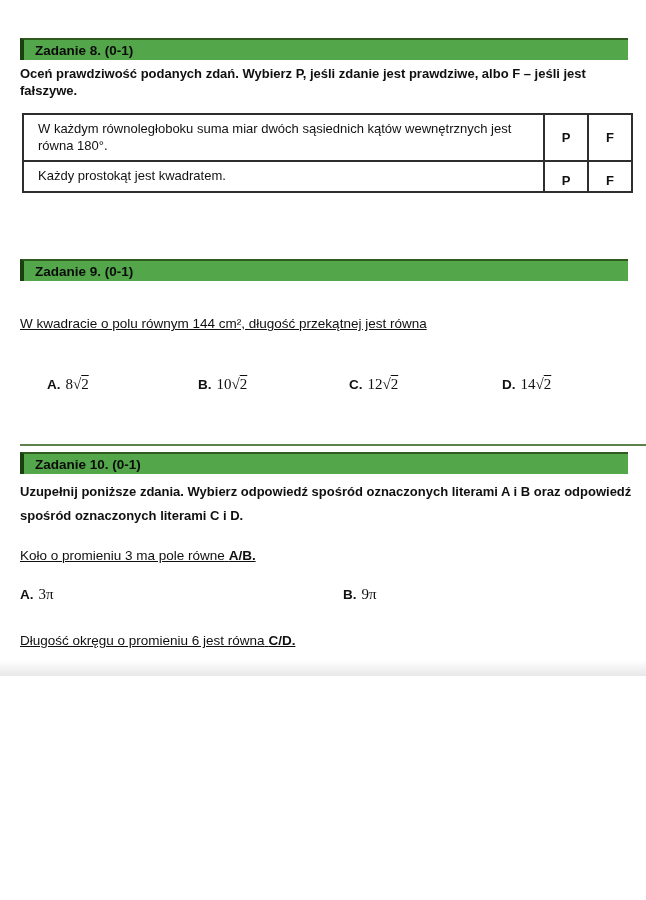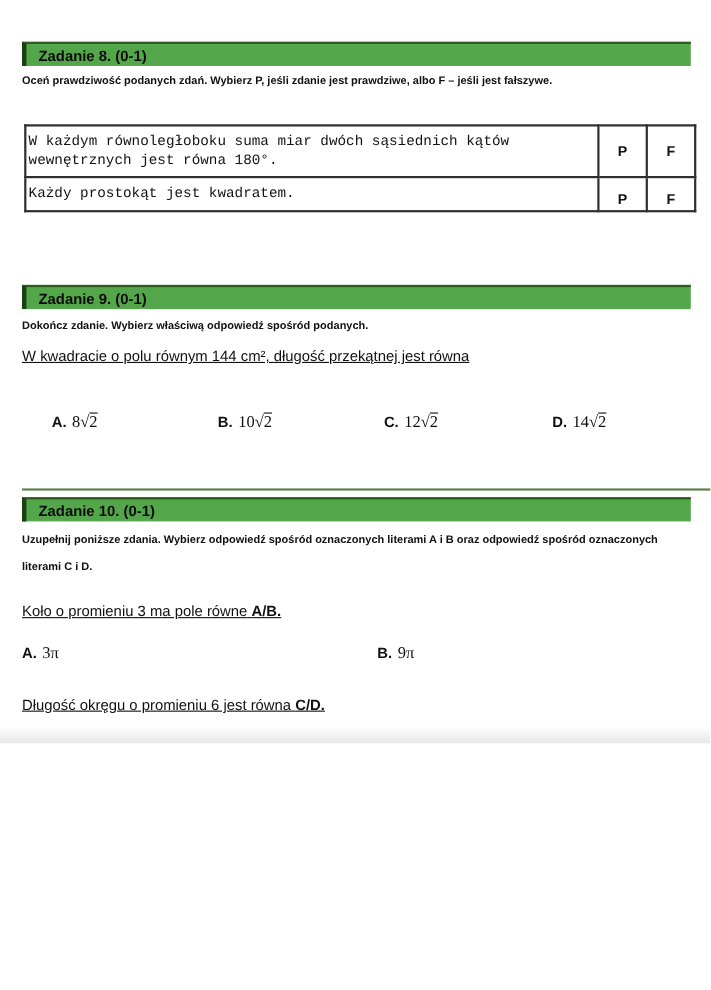--- a/index.html
+++ b/index.html
@@ -23,43 +23,42 @@
     box-sizing:border-box;
     background:#53A74A;
     border-left:4px solid #1A400F;
     border-top:2px solid #2F5B1E;
     display:flex;align-items:center;
     padding-left:11px;
     font-weight:700;font-size:13.5px;color:#0b0b0b;
   }
   .instr{
     position:absolute;left:20px;width:612px;
-    font-weight:700;font-size:10px;line-height:17px;color:#101010;
+    font-weight:700;font-size:13px;line-height:17px;color:#101010;
   }
   .body-text{
     position:absolute;left:20px;width:612px;
     font-weight:400;font-size:13.5px;line-height:17px;color:#101010;text-decoration:underline;
   }
   .body-text b{font-weight:700;}
   
   table.tf{
     position:absolute;left:22px;top:113px;
     border-collapse:collapse;
     table-layout:fixed;
   }
   table.tf td{
     border:2px solid #2E2E2E;
     box-sizing:border-box;
   }
   td.stmt{
     width:521px;
     font-size:13px;line-height:16.5px;
-    padding:4px 2px;
+    padding:4px 14px;
     vertical-align:middle;
-    font-family:Liberation Mono, monospace;
   }
   td.pf{
     width:44px;text-align:center;
     font-weight:700;font-size:13px;
     vertical-align:middle;
   }
   tr.r1 td{height:47px;}
   tr.r2 td{height:31px;margin-top:36px;}
   tr.r2 td.pf{vertical-align:bottom;padding-bottom:3px;}
   
@@ -119,21 +118,20 @@
       <td class="stmt">Każdy prostokąt jest kwadratem.</td>
       <td class="pf">P</td>
       <td class="pf">F</td>
     </tr>
   </tbody>
     </table>
 
   <div class="bar" style="top:259px">
     <span>Zadanie 9. (0-1)</span>
   </div>
-  <div class="instr" style="top:288px">Dokończ zdanie. Wybierz właściwą odpowiedź spośród podanych.</div>
   <div class="body-text" style="top:315px">W kwadracie o polu równym 144 cm², długość przekątnej jest równa</div>
 
   <span class="opt" style="left:47px;top:376px">
     <span>A.</span><span class="mv"><span>8</span><span>√</span><span class="ovl">2</span></span>
   </span>
   <span class="opt" style="left:198px;top:376px">
     <span>B.</span><span class="mv"><span>10</span><span>√</span><span class="ovl">2</span></span>
   </span>
   <span class="opt" style="left:349px;top:376px">
     <span>C.</span><span class="mv"><span>12</span><span>√</span><span class="ovl">2</span></span>

